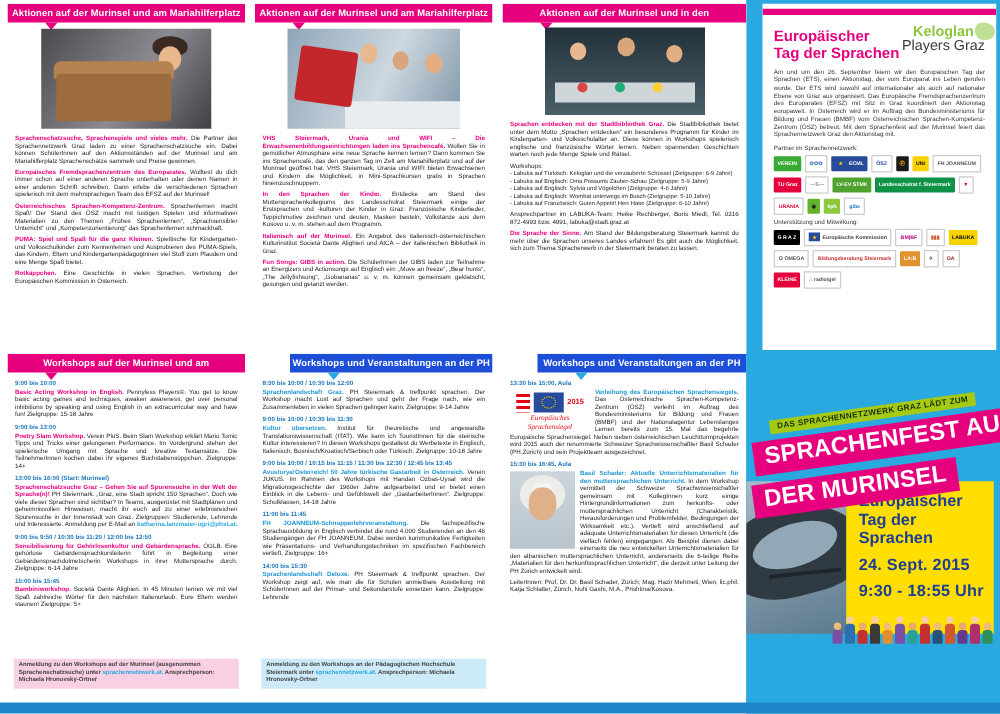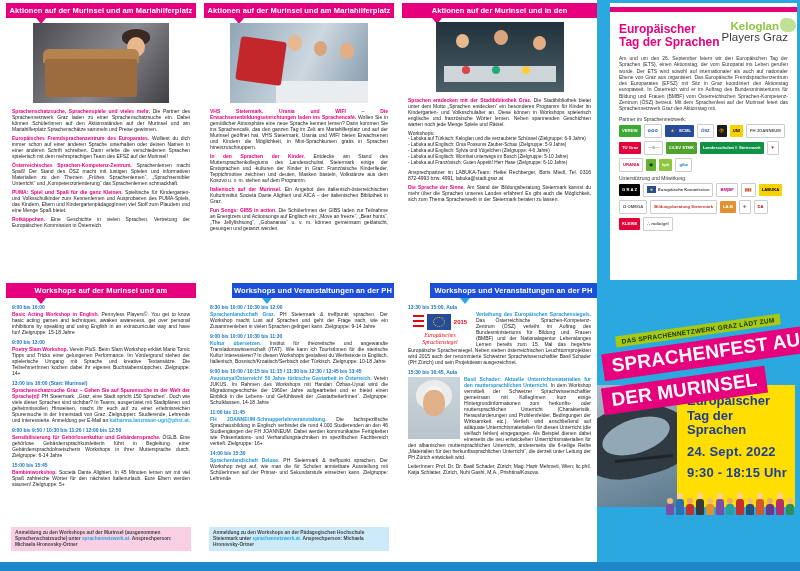--- a/index.html
+++ b/index.html
@@ -388,22 +388,22 @@
     <div class="rib big r1">SPRACHENFEST AUF</div>
     <div class="rib big r2">DER MURINSEL</div>
     <div class="mur-photo">
       <span class="mp-sw"></span>
       <span class="mp-hl"></span>
       <span class="mp-mast"></span>
     </div>
     <div class="ybox">
       <div class="yb-t">Europäischer</div>
       <div class="yb-t">Tag der Sprachen</div>
-      <div class="yb-d">24. Sept. 2022</div>
-      <div class="yb-d">9:30 - 18:15 Uhr</div>
+      <div class="yb-d">24. Sept. 2015</div>
+      <div class="yb-d">9:30 - 18:55 Uhr</div>
     </div>
     <div class="crowd">
         <span class="person">
           <span class="phead" style="background: rgb(240, 185, 125);"></span>
           <span class="pbody" style="background: rgb(123, 79, 166);"></span>
         </span>
         <span class="person tall">
           <span class="phead" style="background: rgb(246, 207, 160);"></span>
           <span class="pbody" style="background: rgb(46, 111, 176);"></span>
         </span>

